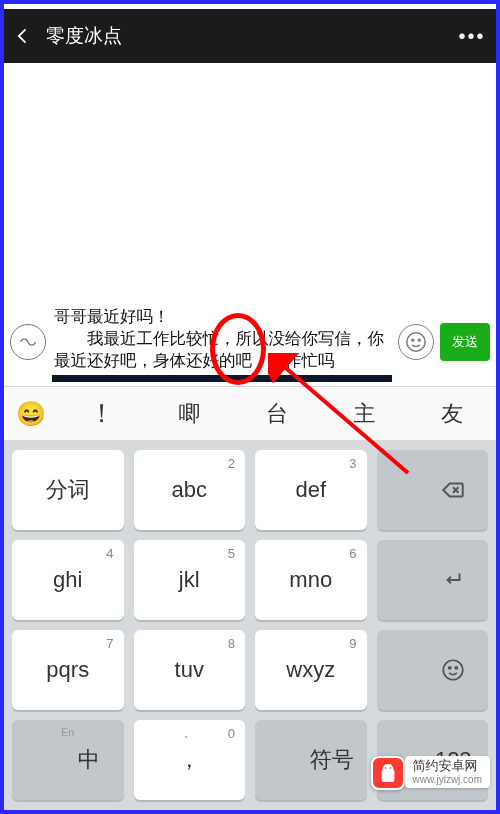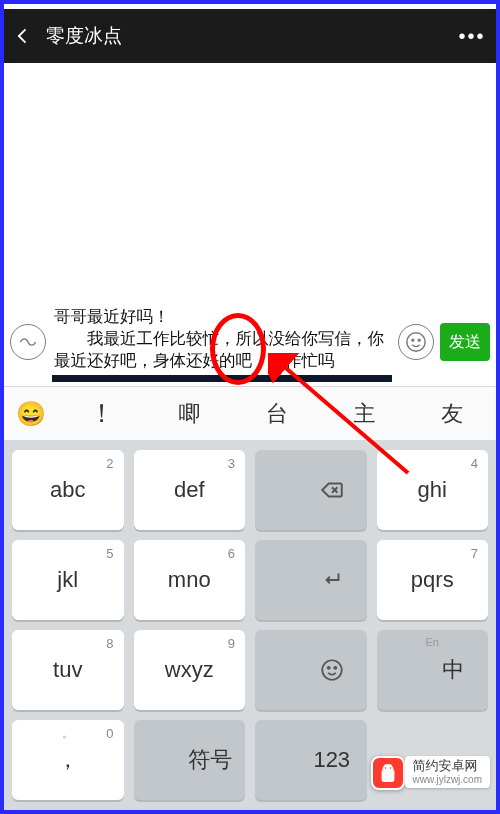--- a/index.html
+++ b/index.html
@@ -13,21 +13,21 @@
 
 .chat { position: absolute; top: 54px; left: 0; right: 0; bottom: 430px; background: #fff; }
 
 .inputbar { position: absolute; left: 4px; right: 4px; top: 301px; height: 82px; background: #fff; display: flex; align-items: center; gap: 6px; padding: 0 6px; z-index: 3; }
 .circle-icon { width: 36px; height: 36px; border: 1.5px solid #7a7a7a; border-radius: 50%; display: flex; justify-content: center; align-items: center; color: #7a7a7a; background: #fff; }
 .voice-icon svg { width: 20px; height: 20px; }
 .msg-input { flex: 1; min-height: 72px; border-bottom: 7px solid #0f172a; padding: 2px 2px 4px; font-size: 16.5px; line-height: 22px; color: #111; word-break: break-all; }
 .msg-line1 { display: block; }
 .msg-line2 { display: block; text-indent: 2em; }
 .smile-icon svg { width: 22px; height: 22px; }
-.sendbtn { width: 50px; height: 38px; background: #1aad19; color: #fff; font-size: 16px; display: flex; justify-content: center; align-items: center; border-radius: 4px; }
+.sendbtn { width: 50px; height: 38px; background: #1aad19; color: #fff; font-size: 13px; display: flex; justify-content: center; align-items: center; border-radius: 4px; }
 
 .circle-mark { position: absolute; top: 313px; left: 210px; width: 56px; height: 72px; border: 5px solid #ff0000; border-radius: 50%; z-index: 40; pointer-events: none; }
 .arrow-svg { position: absolute; top: 353px; left: 268px; z-index: 40; pointer-events: none; }
 
 .cand { position: absolute; left: 4px; right: 4px; top: 386px; height: 54px; background: #fafafa; border-top: 1px solid #d8d8d8; display: flex; align-items: center; z-index: 2; }
 .cand-emoji { width: 54px; text-align: center; font-size: 24px; }
 .cand-item { flex: 1; text-align: center; font-size: 22px; color: #333; }
 .cand-item.punct { font-size: 26px; }
 
 .kb { position: absolute; left: 4px; right: 4px; top: 440px; bottom: 4px; background: #d6dadd; padding: 10px 8px; display: grid; grid-template-columns: repeat(4, 1fr); grid-template-rows: repeat(4, 1fr); gap: 10px; z-index: 2; }
@@ -95,20 +95,24 @@
 <div class="cand">
   <div class="cand-emoji">😄</div>
   <div class="cand-item punct">！</div>
   <div class="cand-item">唧</div>
   <div class="cand-item">台</div>
   <div class="cand-item">主</div>
   <div class="cand-item">友</div>
 </div>
 
 <div class="kb">
+  <div class="key">
+      <span class="key-num" style="opacity:0">0</span>
+      <span class="key-main cn">分词</span>
+    </div>
   <div class="key">
       <span class="key-num">2</span>
       <span class="key-main">abc</span>
     </div>
   <div class="key">
       <span class="key-num">3</span>
       <span class="key-main">def</span>
     </div>
   <div class="key fn">
       <svg viewBox="0 0 24 24" fill="none" stroke="#555" stroke-width="1.8">

